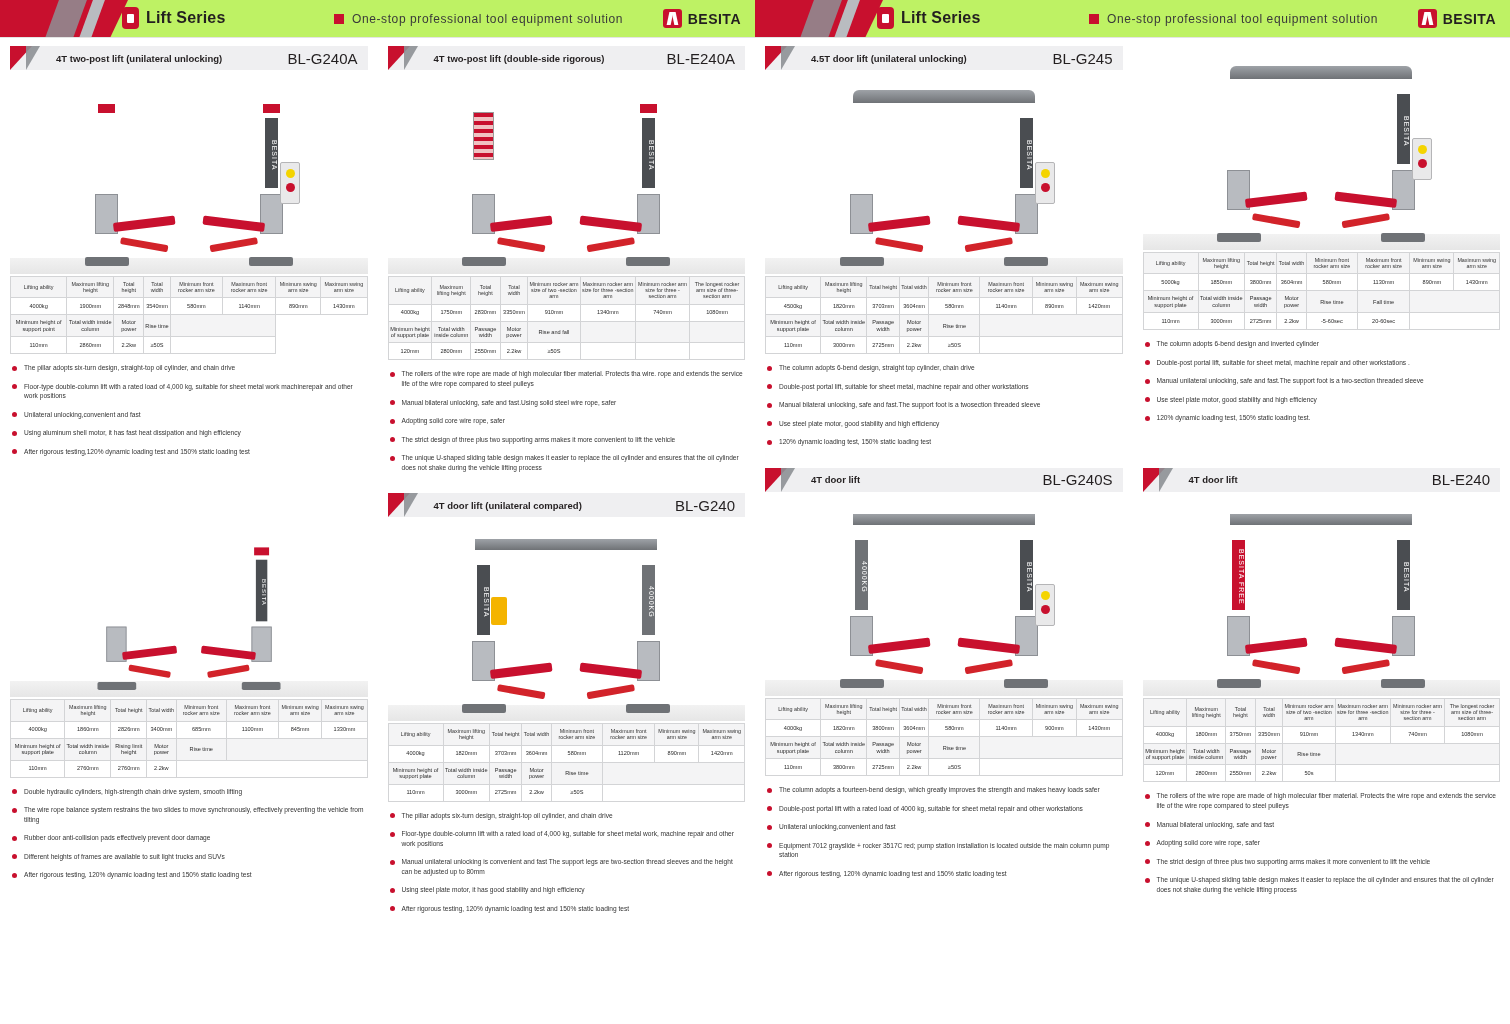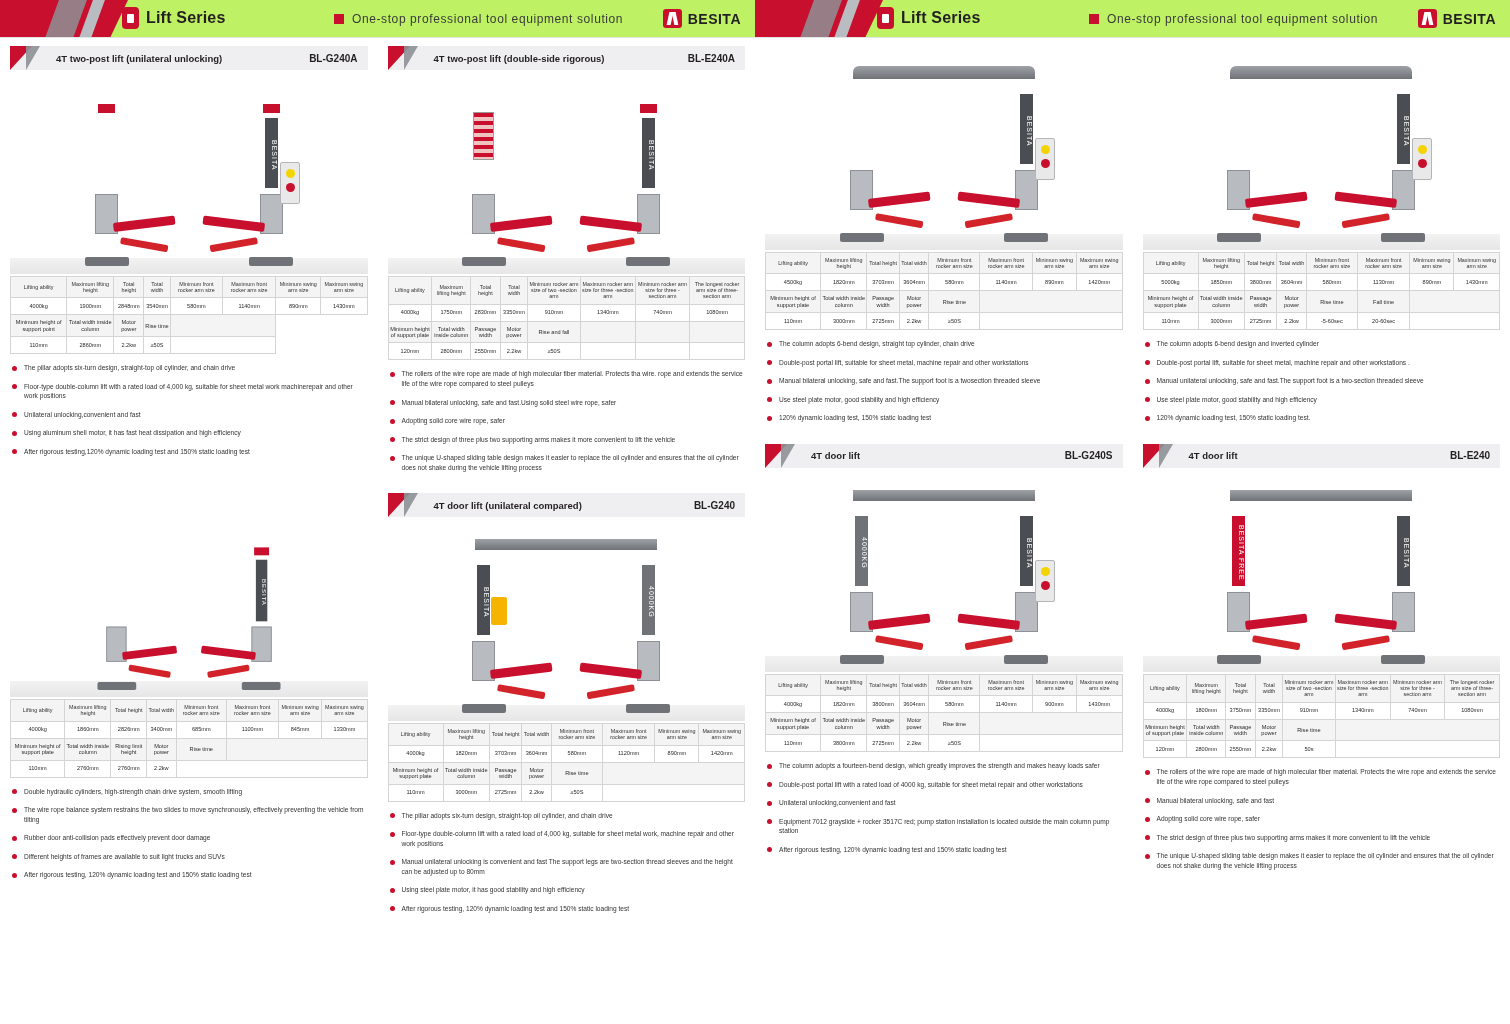--- a/index.html
+++ b/index.html
@@ -90,21 +90,21 @@
   .card-title .tri:before{
     content:""; position:absolute; left:0; top:0;
     border-top:24px solid #c8102e; border-right:22px solid transparent;
   }
   .card-title .tri:after{
     content:""; position:absolute; left:16px; top:0;
     border-top:24px solid #8d9095; border-right:14px solid transparent;
     opacity:.9;
   }
   .card-title .name { font-size:9.5px; font-weight:bold; color:#231f20; }
-  .card-title .model { font-size:10px; font-weight:bold; color:#231f20; }
+  .card-title .model { font-size:15px; font-weight:normal; color:#231f20; }
 
   .photo {
     height:200px; position:relative; margin:4px 0 2px 0;
     display:flex; align-items:flex-end; justify-content:center;
     overflow:hidden;
   }
   .photo .floor {
     position:absolute; bottom:0; left:0; right:0; height:16px;
     background:linear-gradient(#f2f2f2,#e6e6e6);
   }
@@ -511,20 +511,25 @@
     </div>
     <div class="brand">
       <span class="mark"></span>
       <span class="bname">BESITA</span>
     </div>
   </div>
 
   <div class="grid">
 
     <div class="card">
+      <div class="card-title">
+        <span class="tri"></span>
+        <span class="name">4.5T door lift (unilateral unlocking)</span>
+        <span class="model">BL-G245</span>
+      </div>
       <div class="photo">
         <div class="floor"></div>
         <div class="rig">
           <div class="topbar arch"></div>
           <div class="col l"></div>
             <div class="col r"></div>
           <div class="base l"></div>
             <div class="base r"></div>
           <div class="labeltag r">BESITA</div>
           <div class="carriage l"></div>

